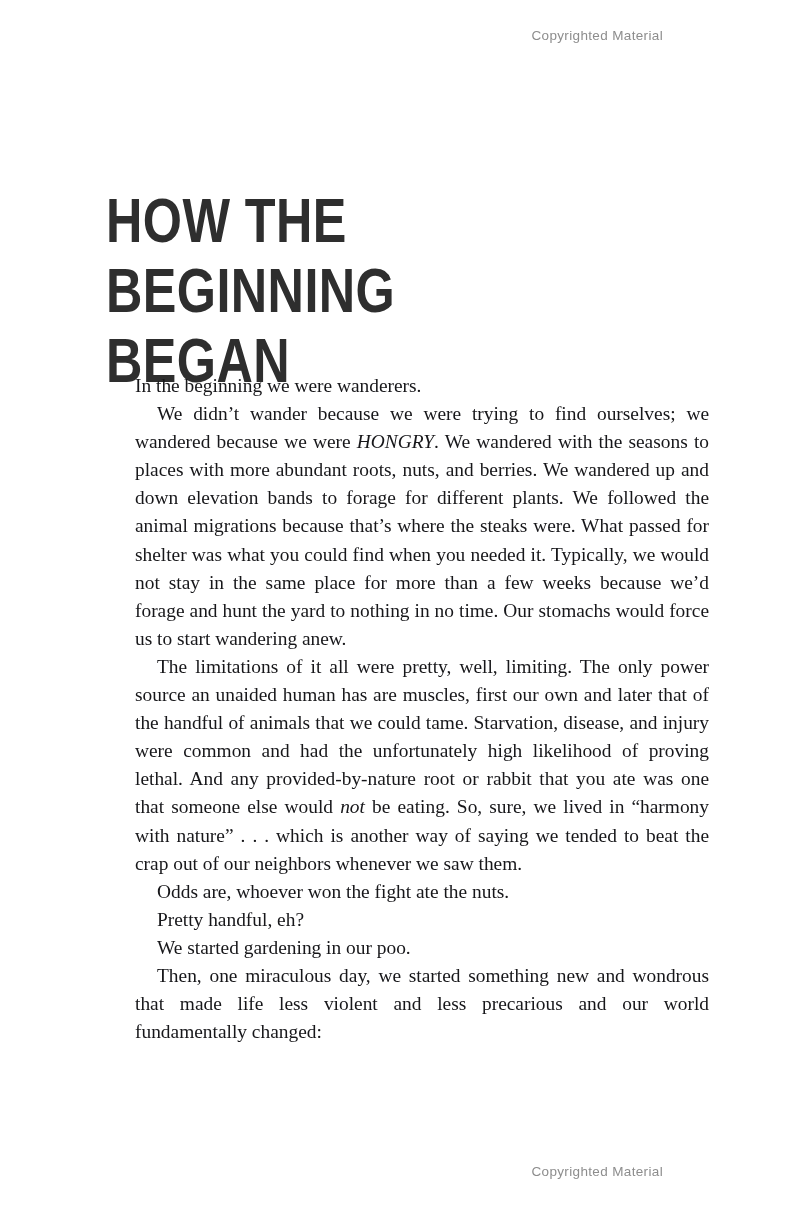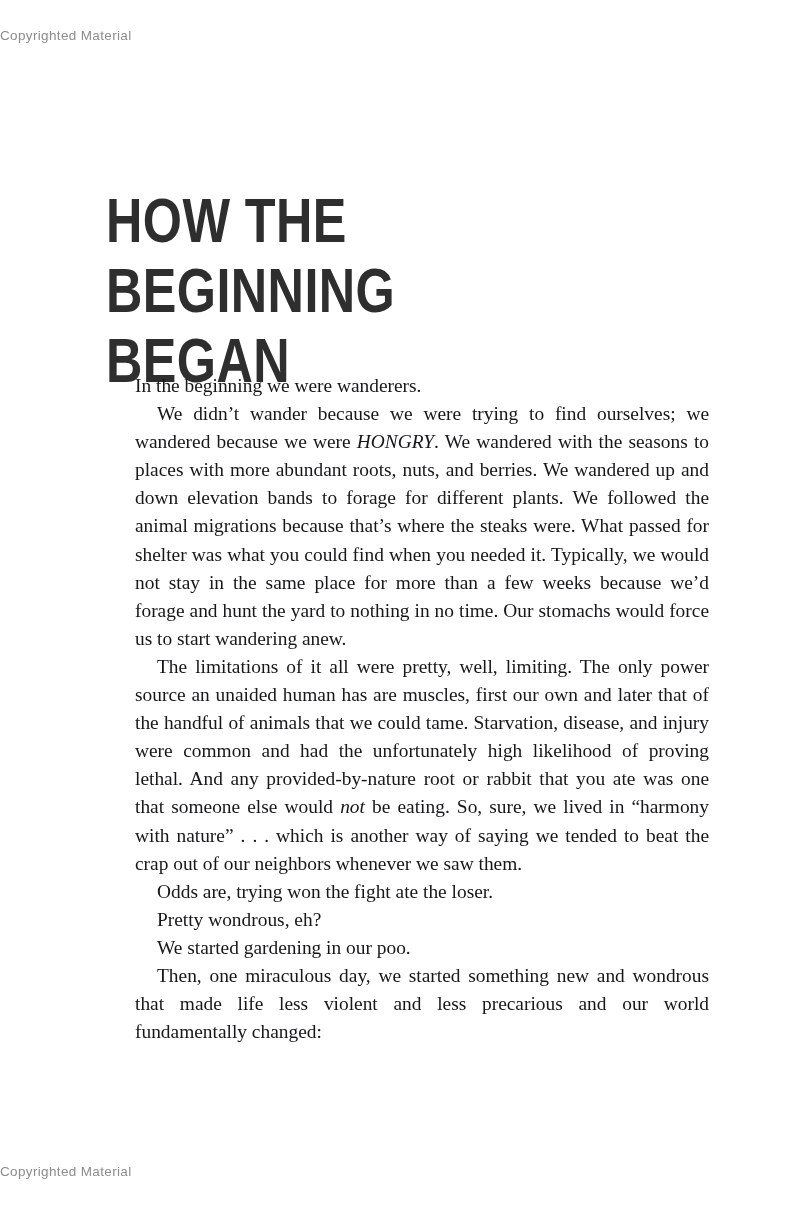--- a/index.html
+++ b/index.html
@@ -20,21 +20,21 @@
   .page {
     position: absolute;
     inset: 0;
   }
 
   
   .watermark {
     position: absolute;
     left: 0;
     width: 663px;
-    text-align: left;
+    text-align: right;
     font-family: "Liberation Sans", "DejaVu Sans", sans-serif;
     font-size: 13.5px;
     font-weight: 400;
     letter-spacing: 0.35px;
     color: #8d8d8d;
     white-space: nowrap;
     user-select: none;
   }
   .watermark-top { top: 28px; }
   .watermark-bottom { top: 1164px; }
@@ -89,21 +89,21 @@
 
   <div class="watermark watermark-top">Copyrighted Material</div>
 
   <h1 class="chapter-title">HOW THE BEGINNING
 BEGAN</h1>
 
   <div class="body-text">
       <p class="no-indent"><span>In the beginning we were wanderers.</span></p>
       <p><span>We didn’t wander because we were trying to find ourselves; we wandered because we were </span><em>HONGRY</em><span>. We wandered with the seasons to places with more abundant roots, nuts, and berries. We wandered up and down elevation bands to forage for different plants. We followed the animal migrations because that’s where the steaks were. What passed for shelter was what you could find when you needed it. Typically, we would not stay in the same place for more than a few weeks because we’d forage and hunt the yard to nothing in no time. Our stomachs would force us to start wandering anew.</span></p>
       <p><span>The limitations of it all were pretty, well, limiting. The only power source an unaided human has are muscles, first our own and later that of the handful of animals that we could tame. Starvation, disease, and injury were common and had the unfortunately high likelihood of proving lethal. And any provided-by-nature root or rabbit that you ate was one that someone else would </span><em>not</em><span> be eating. So, sure, we lived in “harmony with nature” . . . which is another way of saying we tended to beat the crap out of our neighbors whenever we saw them.</span></p>
-      <p><span>Odds are, trying won the fight ate the loser.</span></p>
-      <p><span>Pretty wondrous, eh?</span></p>
+      <p><span>Odds are, whoever won the fight ate the nuts.</span></p>
+      <p><span>Pretty handful, eh?</span></p>
       <p><span>We started gardening in our poo.</span></p>
       <p><span>Then, one miraculous day, we started something new and wondrous that made life less violent and less precarious and our world fundamentally changed:</span></p>
     </div>
 
   <div class="watermark watermark-bottom">Copyrighted Material</div>
 
 </div>
 
 </body></html>

